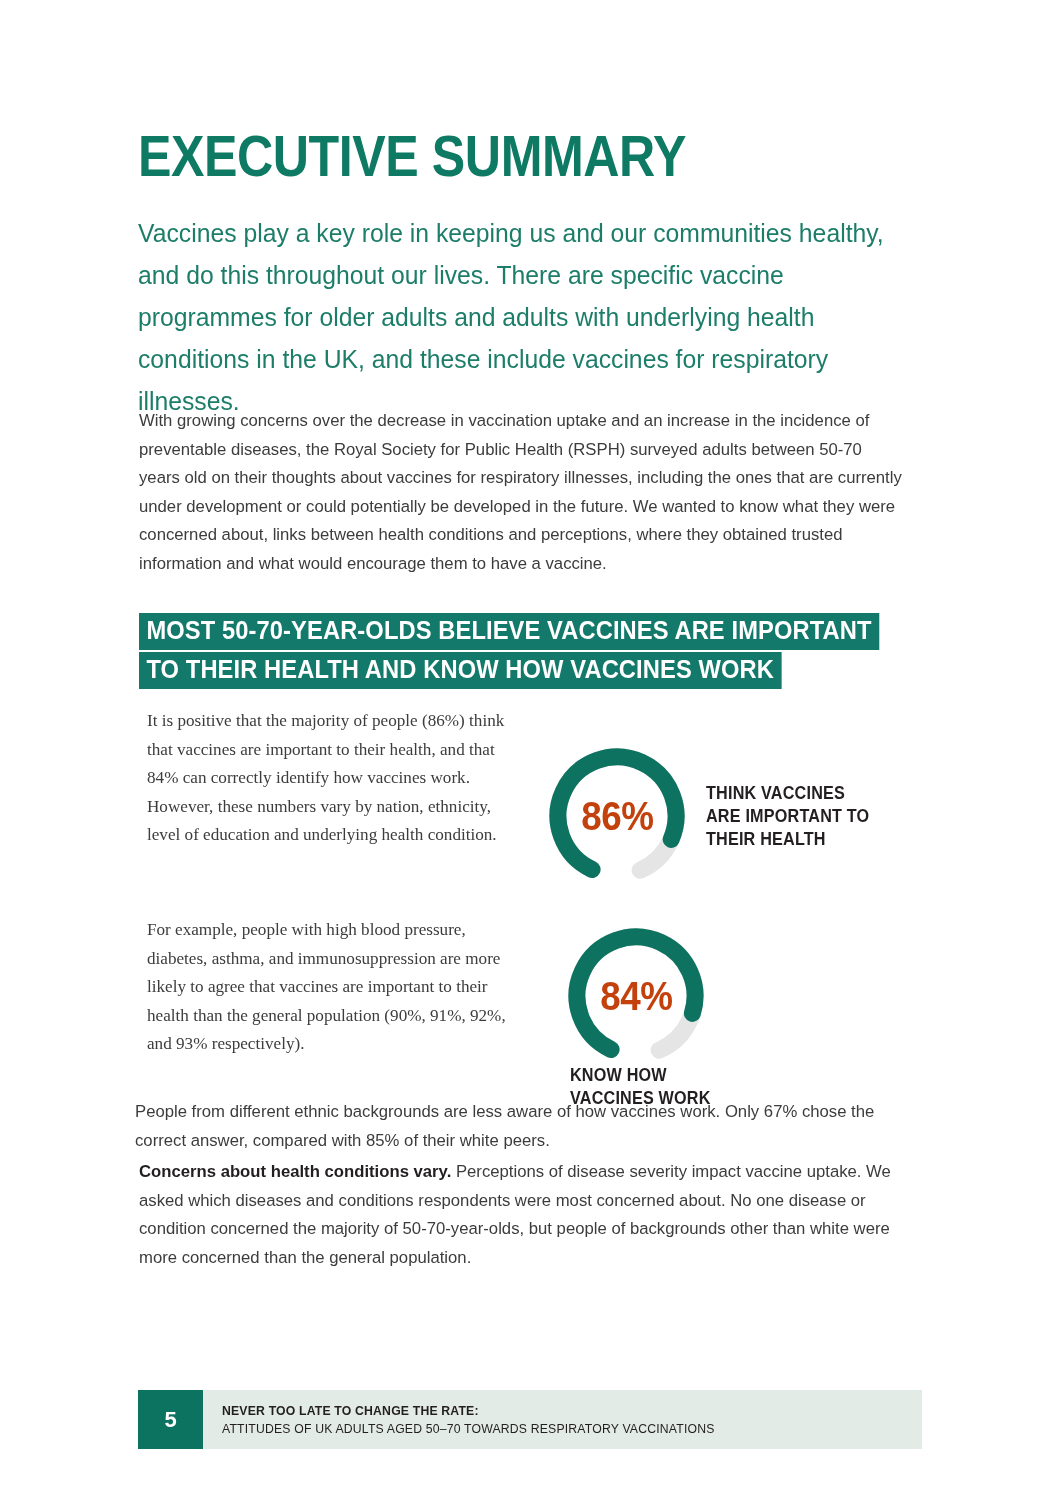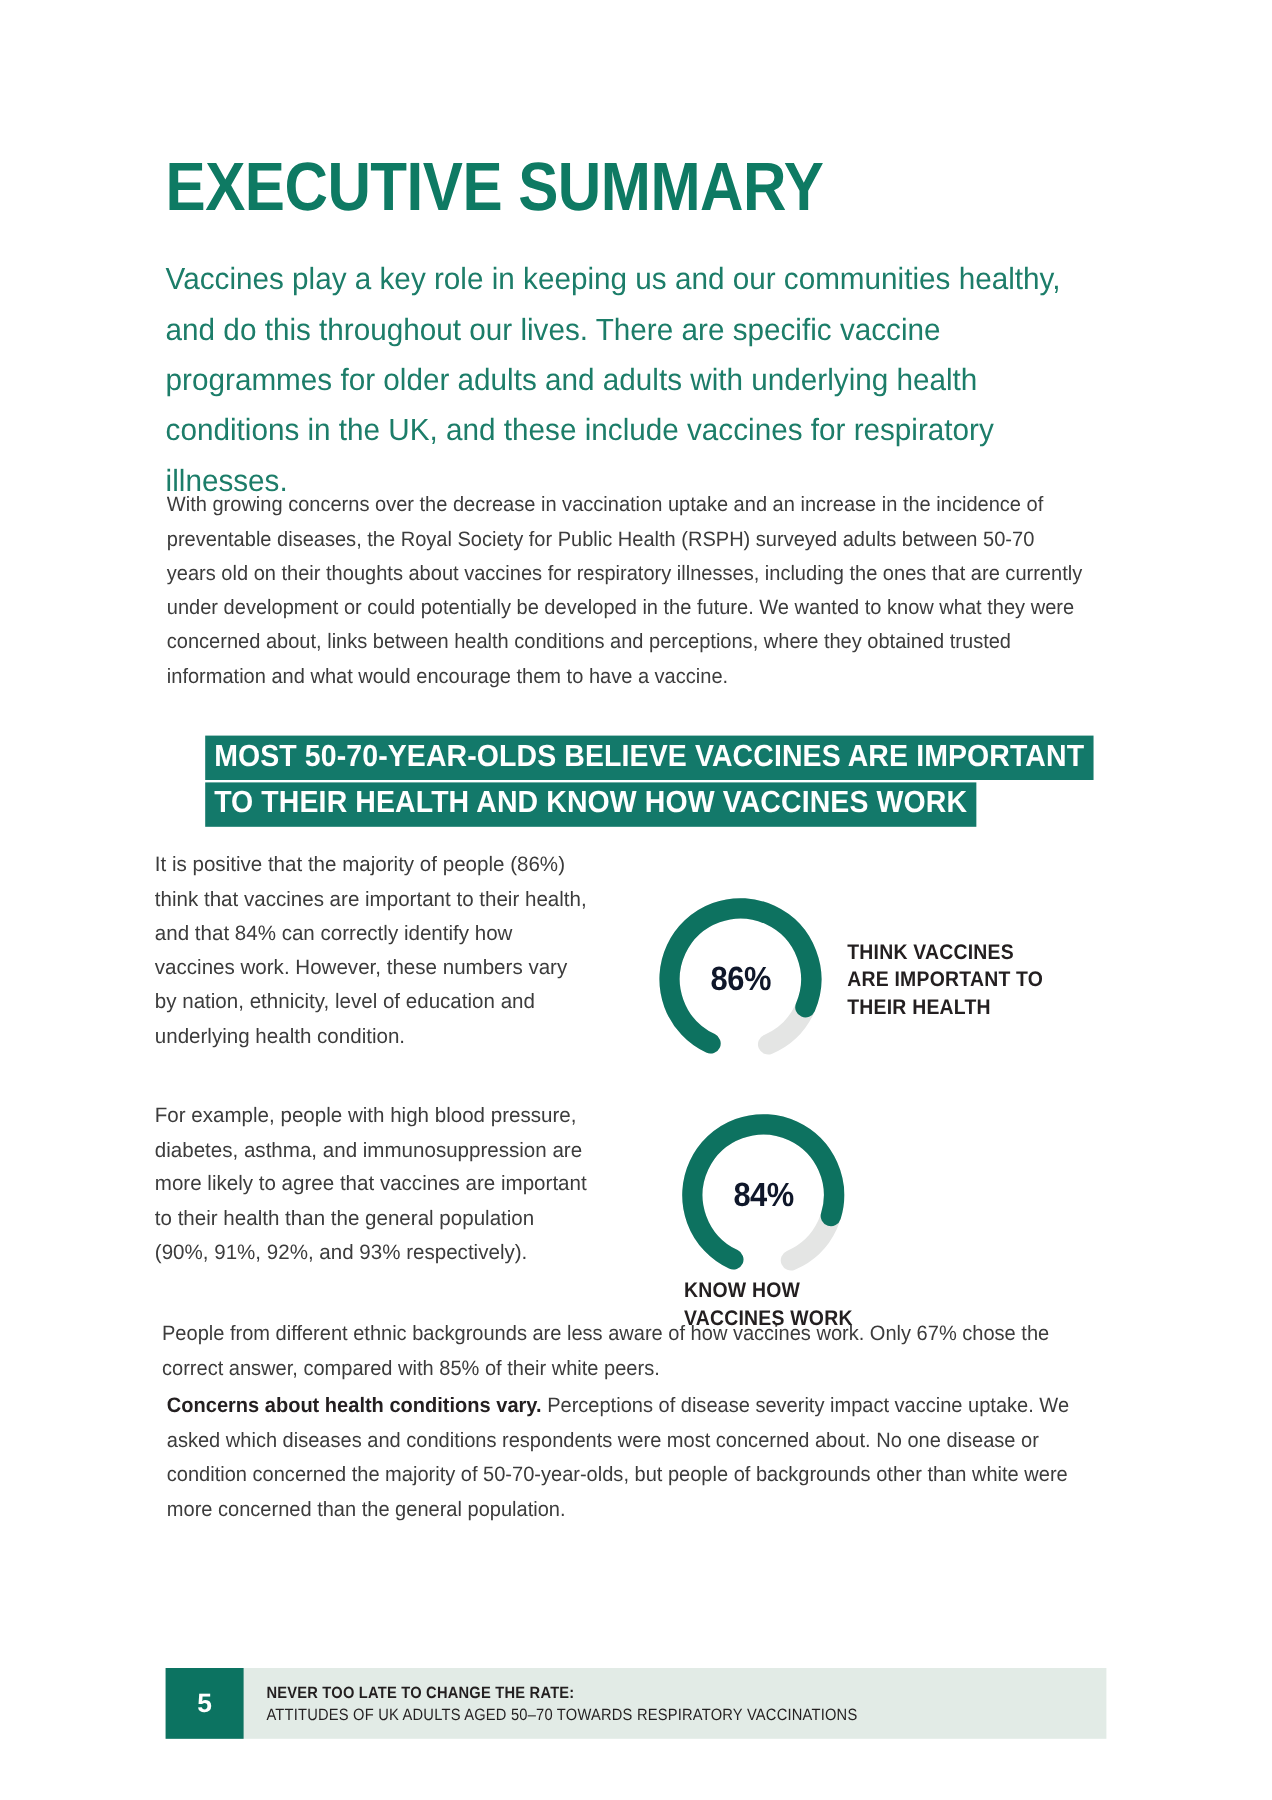--- a/index.html
+++ b/index.html
@@ -66,21 +66,20 @@
     top: 406px;
     width: 800px;
   }
 
   
   .section-heading {
     position: absolute;
     left: 139px;
     top: 613px;
     width: 800px;
-    margin-left: 32px;
   }
   .section-heading .hl-line {
     display: table;
     background: #13796a;
     color: #ffffff;
     font-size: 25.5px;
     line-height: 31px;
     font-weight: 700;
     padding: 2px 8px 4px 8px;
     letter-spacing: 0.1px;
@@ -88,22 +87,23 @@
     transform-origin: left top;
     white-space: nowrap;
   }
   .section-heading .hl-line + .hl-line {
     margin-top: 2px;
   }
 
   
   .col-left {
     position: absolute;
-    left: 129px;
+    left: 147px;
     width: 366px;
+    font-family: Liberation Serif, serif;
   }
   .col-left.p1 { top: 706px; }
   .col-left.p2 { top: 915px; }
   .col-left .body-text { transform: scaleX(0.985); }
 
   
   .stat {
     position: absolute;
     display: flex;
     align-items: center;
@@ -116,22 +116,22 @@
     height: 136px;
     flex: 0 0 auto;
   }
   .donut svg { display: block; }
   .donut-value {
     position: absolute;
     left: 0; right: 0;
     top: 50%;
     transform: translateY(-50%);
     text-align: center;
-    color: #0f172a;
-    font-size: 28px;
+    color: #c2410c;
+    font-size: 40px;
     font-weight: 700;
     letter-spacing: -0.5px;
     line-height: 1;
   }
   .donut-value span { display: inline-block; transform: scaleX(0.92); }
   .stat-label {
     margin-left: 21px;
     color: #231f20;
     font-size: 17.6px;
     line-height: 23px;

